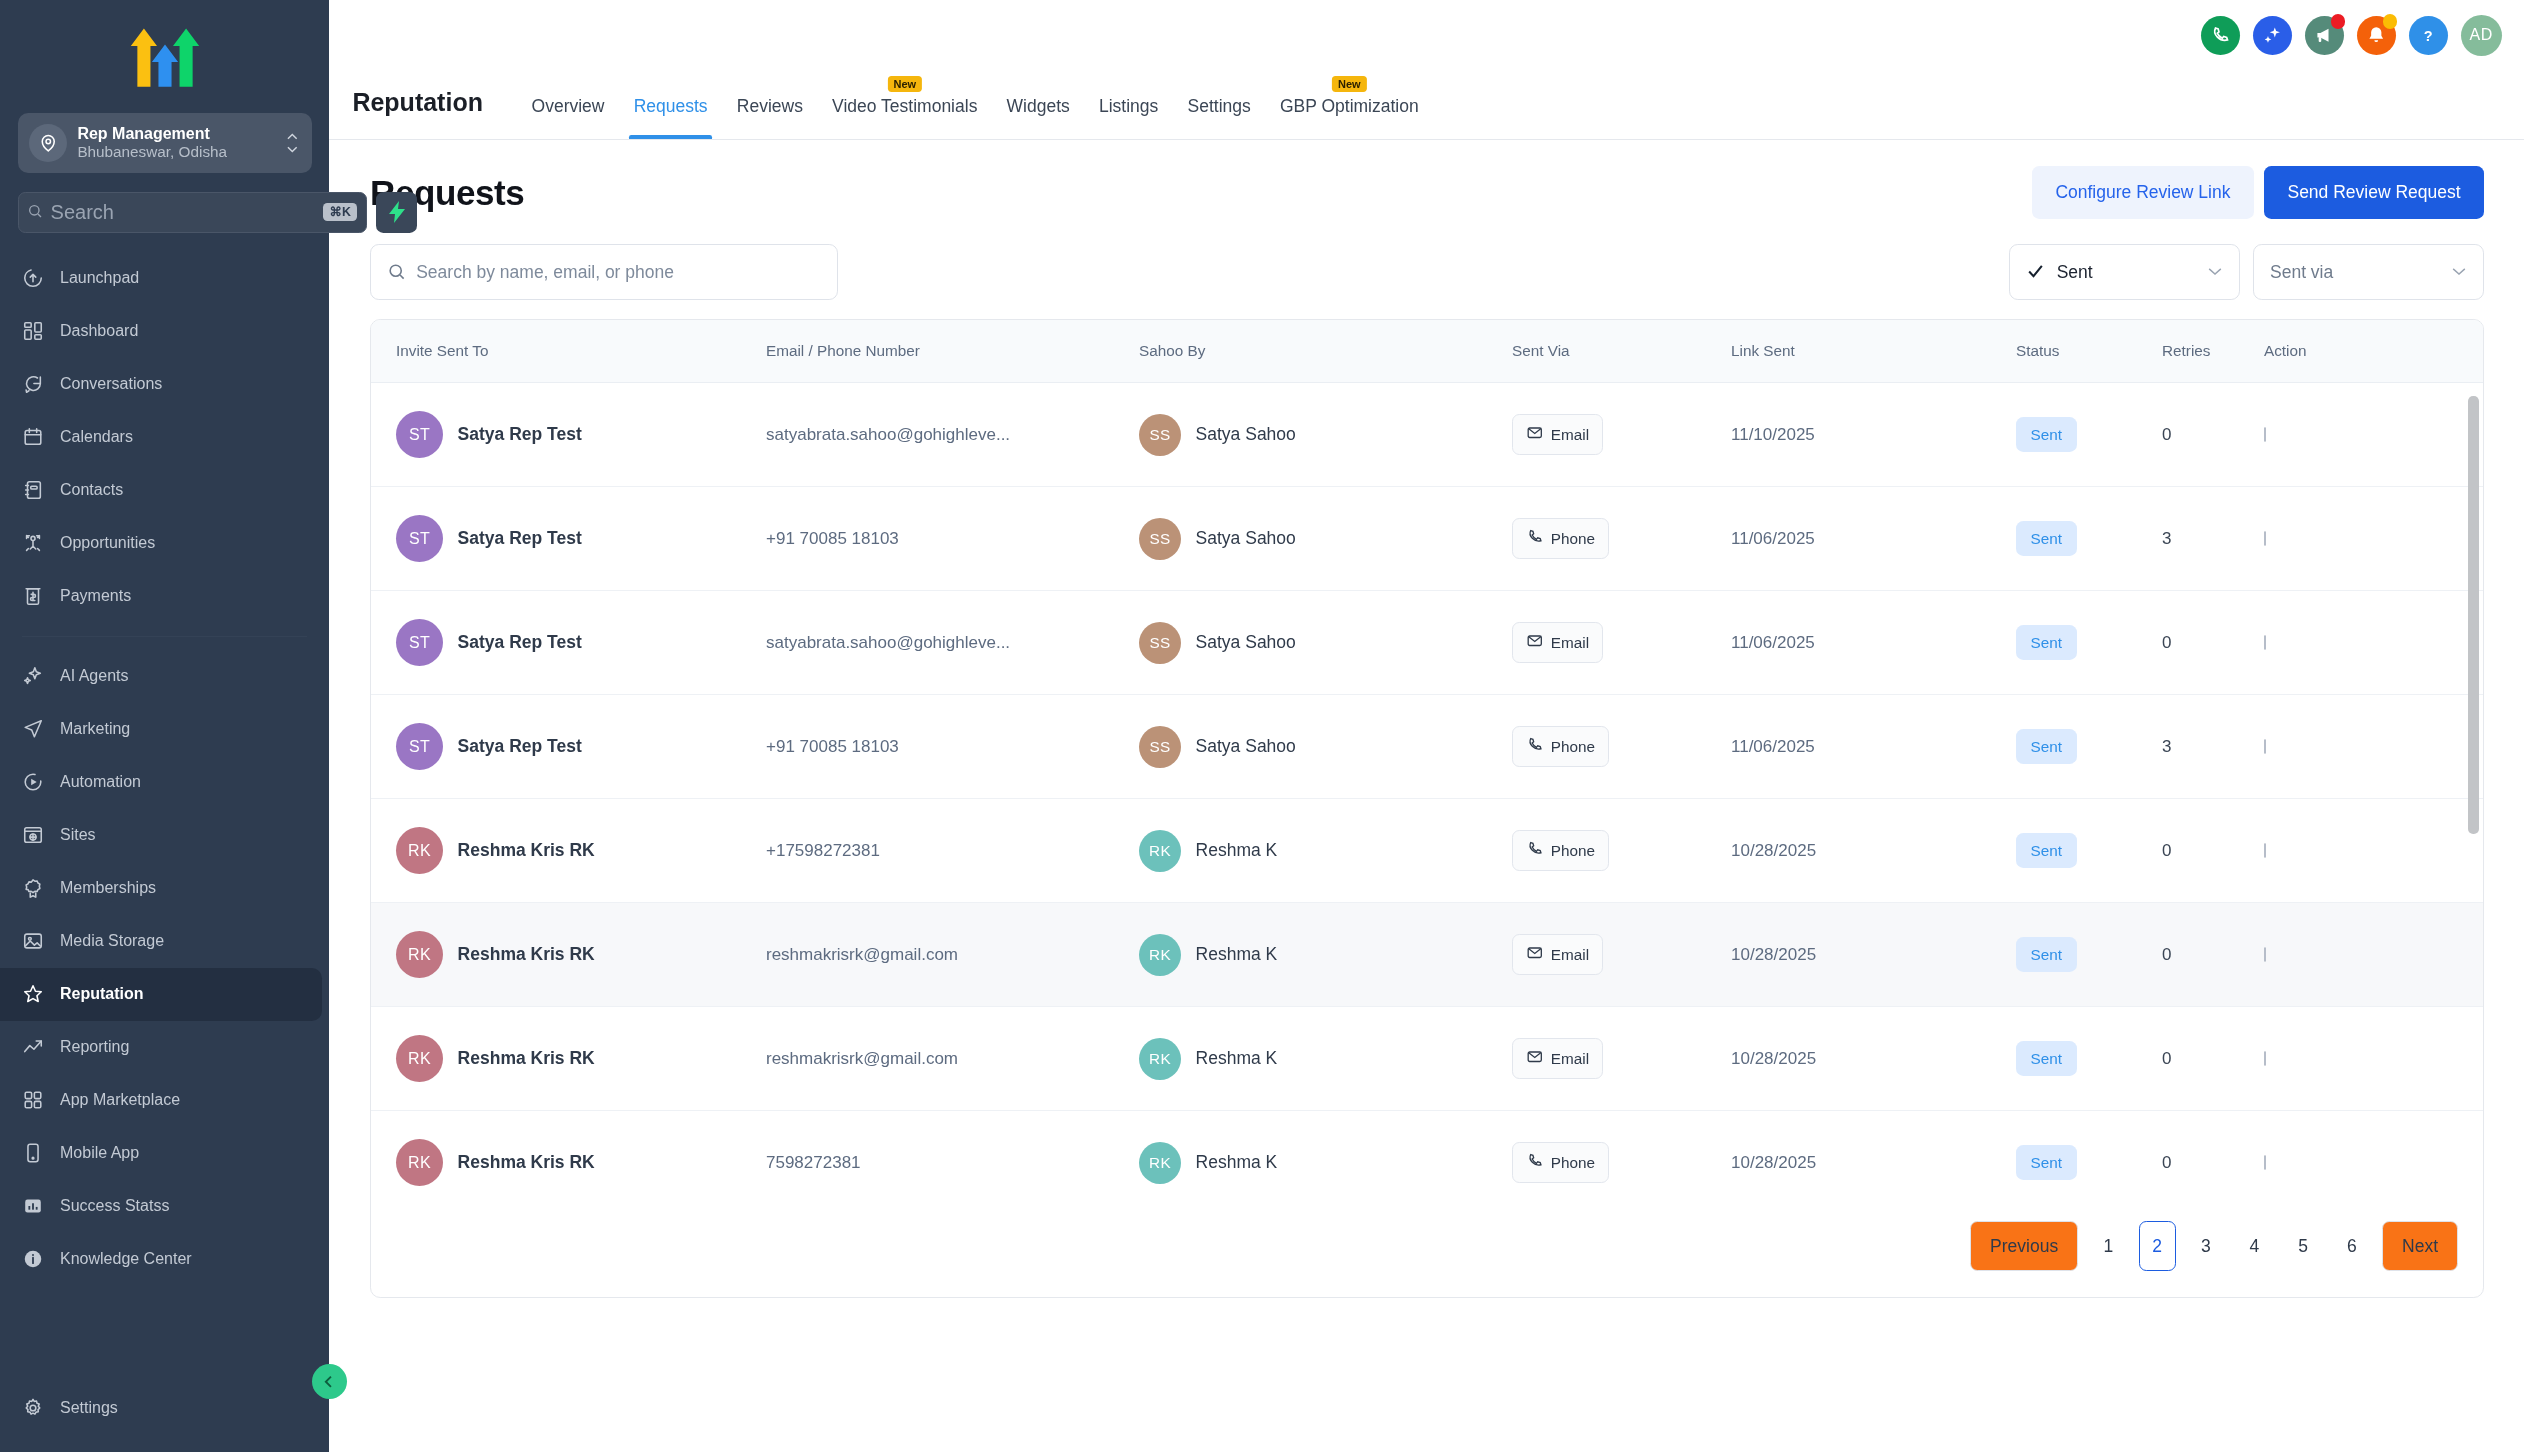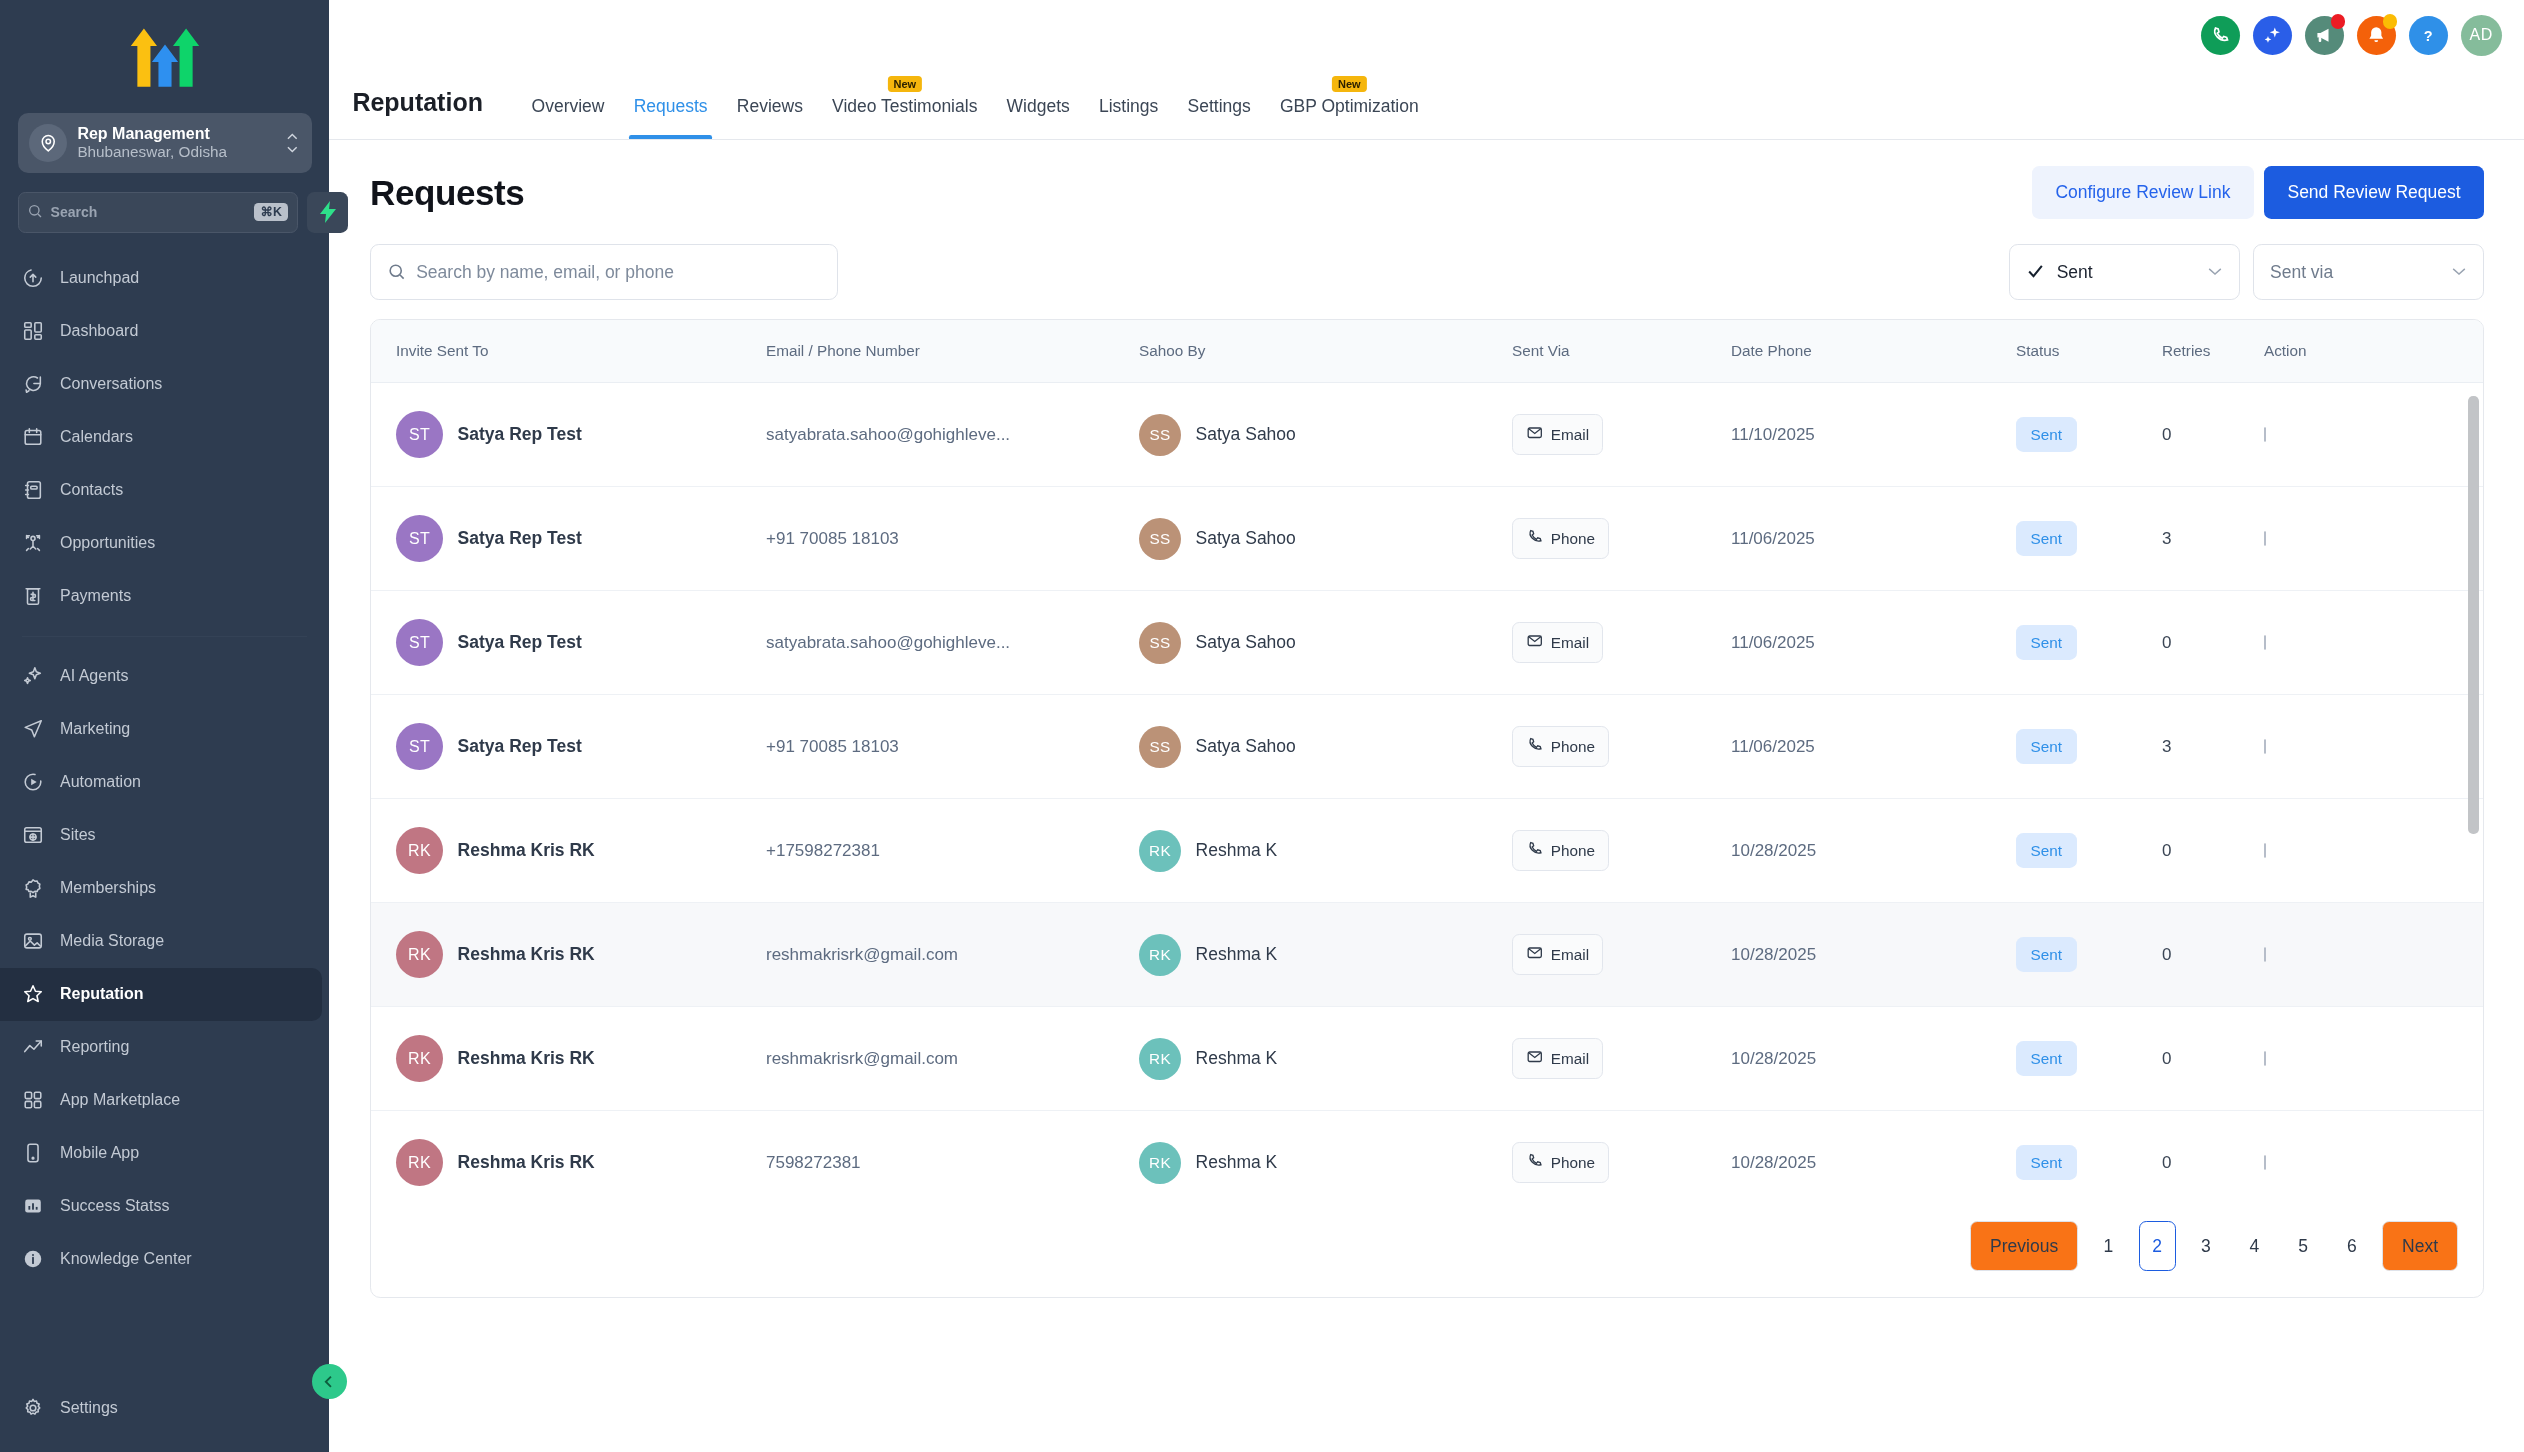--- a/index.html
+++ b/index.html
@@ -38,21 +38,21 @@
   .loc-chev { display: flex; flex-direction: column; gap: 3.7px; flex: 0 0 auto; }
 
   .search-row { margin: 19px 17.5px 0 17.5px; display: flex; gap: 8.8px; align-items: center; }
   .search-box {
     flex: 1; height: 41px; background: #42506333; border: 0.7px solid #4a5668;
     border-radius: 7.3px; display: flex; align-items: center; padding: 0 8.8px; gap: 7.3px;
     background: #3a4759;
   }
   .search-box input {
     flex: 1; background: transparent; border: none; outline: none;
-    color: #22c55e; font-size: 14px; font-family: inherit; font-weight: bold;
+    color: #22c55e; font-size: 20px; font-family: inherit;
   }
   .search-box input::placeholder { color: #9aa4b2; }
   .kbd {
     background: #b9c0ca; color: #2e3c50; border-radius: 4.4px;
     font-size: 12.4px; padding: 2.9px 6.6px; font-weight: 600; line-height: 1;
   }
   .bolt-btn {
     width: 41px; height: 41px; border-radius: 7.3px; background: #3a4759;
     display: flex; align-items: center; justify-content: center; flex: 0 0 41px; cursor: pointer;
   }
@@ -561,21 +561,21 @@
           </div>
         </div>
       </div>
 
       <div class="tablecard">
         <div class="thead" id="thead">
             <div class="c1" style="padding-left:25px;">Invite Sent To</div>
             <div class="c2" style="">Email / Phone Number</div>
             <div class="c3" style="">Sahoo By</div>
             <div class="c4" style="">Sent Via</div>
-            <div class="c5" style="">Date Phone</div>
+            <div class="c5" style="">Link Sent</div>
             <div class="c6" style="">Status</div>
             <div class="c7" style="">Retries</div>
             <div class="c8" style="">Action</div>
           </div>
         <div class="tbody">
           <div id="rows">
               <div class="trow">
       <div class="c1">
         <span class="avatar" style="background:#9a76c4">ST</span>
         <span class="cellname">Satya Rep Test</span>

